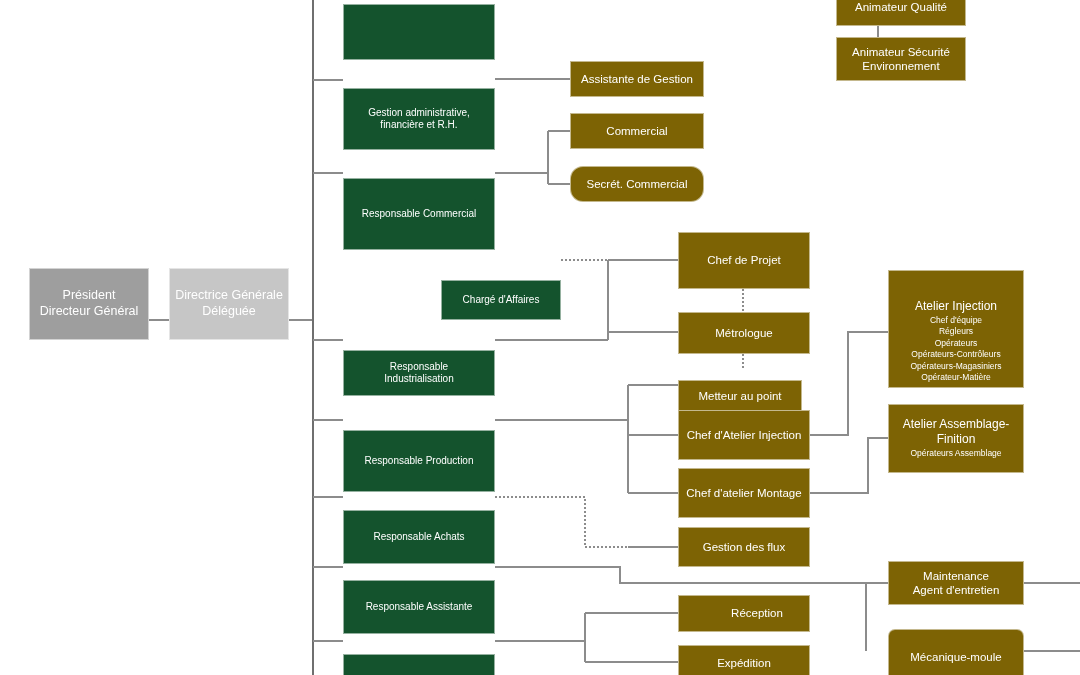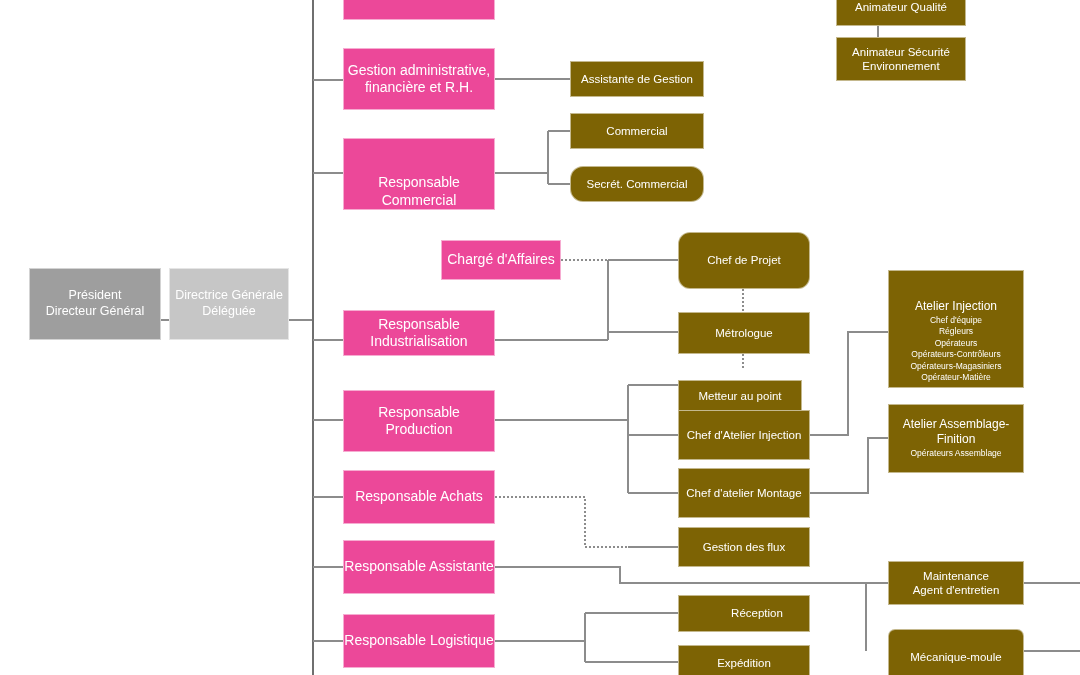--- a/index.html
+++ b/index.html
@@ -44,21 +44,21 @@
   }
   .node .sub {
     display: block;
     white-space: pre-line;
     font-size: 8.5px;
     line-height: 1.35;
     margin-top: 1px;
   }
   .exec   { background: #9e9e9e; font-size: 12.5px; }
   .exec2  { background: #c6c6c6; font-size: 12.5px; }
-  .red    { background: #ec4899; font-size: 14px; }
+  .red    { background: #14532d; font-size: 10px; margin-top: 40px; }
   .olive  { background: #7d6304; font-size: 11.5px; }
   .olive-lg { background: #7d6304; font-size: 12px; }
 </style>
 </head>
 <body>
 
 <div id="canvas">
 
   <svg id="wires" viewBox="0 0 1080 675" width="1080" height="675">
     <g stroke="#8c8c8c" stroke-width="1.1" fill="none" shape-rendering="crispEdges">
@@ -119,40 +119,40 @@
       <path d="M810,435 L848,435 L848,332 L888,332"></path>
 
       <path d="M810,493 L868,493 L868,438 L888,438"></path>
 
       <path d="M1090,583 L888,583"></path>
       <path d="M1090,651 L888,651"></path>
       <path d="M866,583 L866,651"></path>
     </g>
   </svg>
 
-  <div class="node exec" style="left:29px; top:268px; width:132px; height:72px;text-align:center;">
+  <div class="node exec" style="left:29px; top:268px; width:120px; height:72px;text-align:center;">
     <span class="title">Président
 Directeur Général</span>
   </div>
 
   <div class="node exec2" style="left:169px; top:268px; width:120px; height:72px;">
     <span class="title">Directrice Générale
 Déléguée</span>
   </div>
 
   <div class="node red" style="left:343px; top:-36px; width:152px; height:56px;">
     
   </div>
 
   <div class="node red" style="left:343px; top:48px; width:152px; height:62px;">
     <span class="title">Gestion administrative,
 financière et R.H.</span>
   </div>
 
-  <div class="node red" style="left:343px; top:138px; width:152px; height:72px;justify-content:flex-end;">
+  <div class="node red" style="left:343px; top:138px; width:152px; height:72px;">
     <span class="title">Responsable Commercial</span>
   </div>
 
   <div class="node red" style="left:343px; top:310px; width:152px; height:46px;">
     <span class="title">Responsable
 Industrialisation</span>
   </div>
 
   <div class="node red" style="left:343px; top:390px; width:152px; height:62px;">
     <span class="title">Responsable Production</span>
@@ -188,21 +188,21 @@
   </div>
 
   <div class="node olive" style="left:570px; top:113px; width:134px; height:36px;">
     <span class="title">Commercial</span>
   </div>
 
   <div class="node olive" style="left:570px; top:166px; width:134px; height:36px;border-radius:13px;">
     <span class="title">Secrét. Commercial</span>
   </div>
 
-  <div class="node olive" style="left:678px; top:232px; width:132px; height:57px;border-radius:12px;">
+  <div class="node olive" style="left:678px; top:232px; width:132px; height:57px;">
     <span class="title">Chef de Projet</span>
   </div>
 
   <div class="node olive" style="left:678px; top:312px; width:132px; height:42px;">
     <span class="title">Métrologue</span>
   </div>
 
   <div class="node olive" style="left:678px; top:380px; width:124px; height:33px;">
     <span class="title">Metteur au point</span>
   </div>

